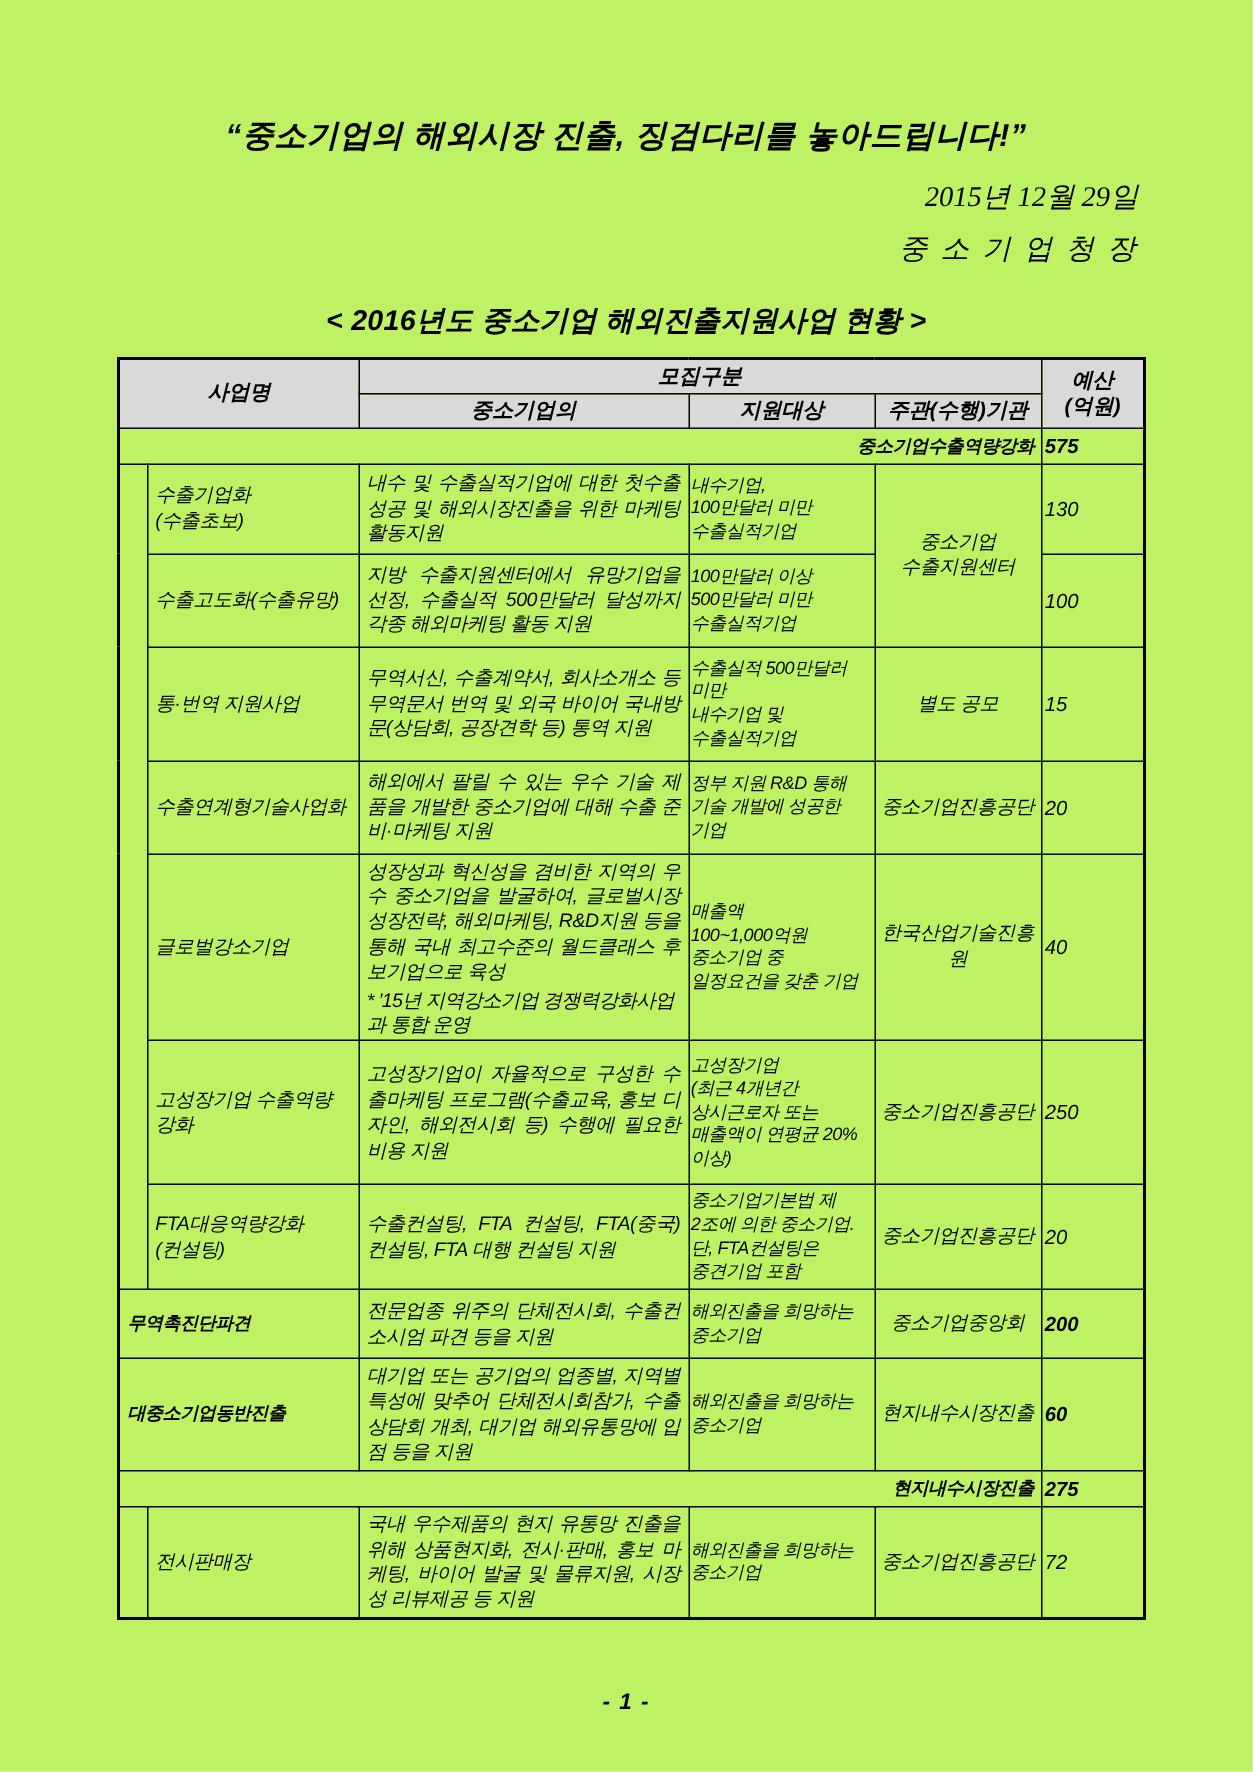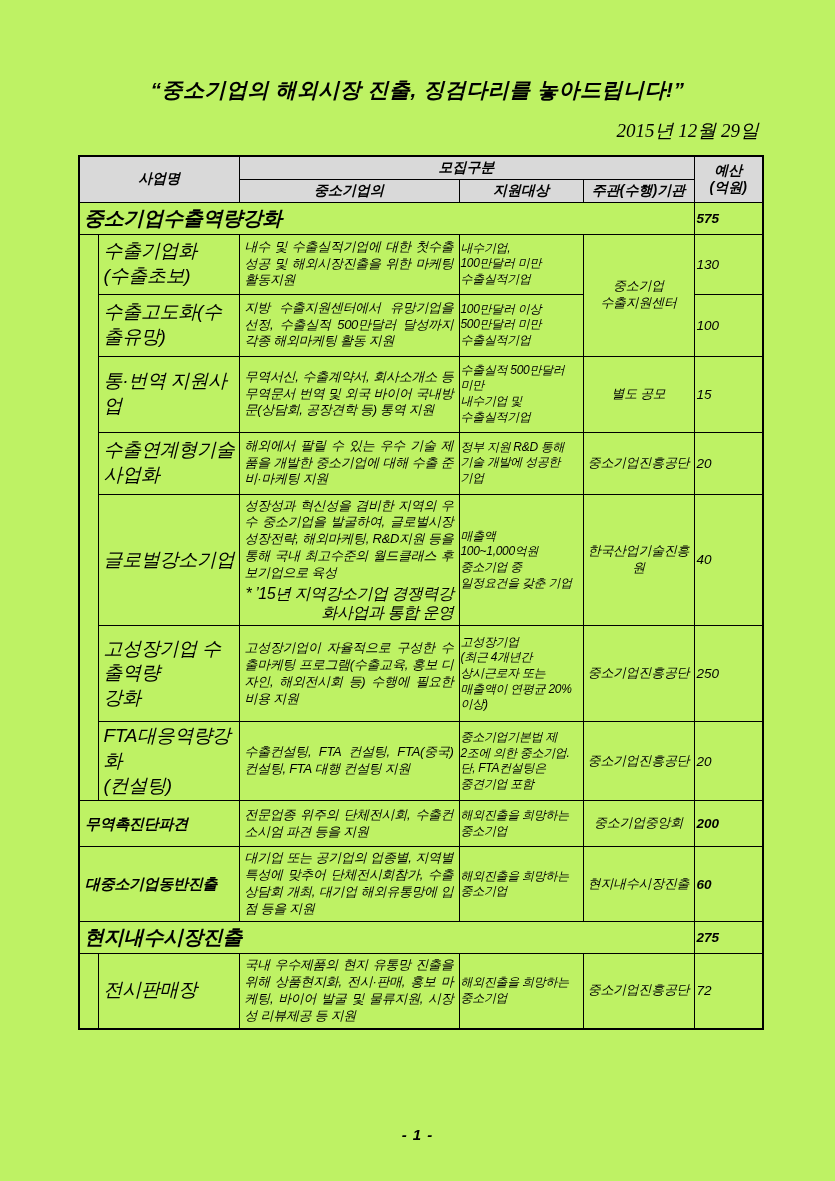--- a/index.html
+++ b/index.html
@@ -36,59 +36,61 @@
     width:684px; margin:11px 0 0 78px;
     border:2px solid #000;
   }
   table.doc th, table.doc td { border:1px solid #000; vertical-align:middle; overflow:hidden; }
   table.doc th {
     background:#d9d9d9; font-weight:bold; font-size:14px; text-align:center; padding:1px 2px;
   }
   th.budget-hdr { white-space:pre-line; line-height:1.2; }
 
   td.name {
-    font-size:19px; text-align:left; padding:2px 3px 2px 5px;
+    font-size:13px; text-align:left; padding:2px 3px 2px 5px;
     white-space:pre-line; line-height:1.3; letter-spacing:-0.3px;
   }
-  td.toplevel { font-weight:bold; font-size:15px; }
+  td.toplevel { font-weight:bold; font-size:12px; }
   td.content {
     font-size:13px; text-align:justify; padding:3px 5px; line-height:1.3; letter-spacing:-0.3px;
   }
   td.target {
     font-size:12px; text-align:left; padding:2px 1px;
     white-space:pre-line; line-height:1.3; letter-spacing:-0.3px;
   }
   td.agency {
     font-size:13px; text-align:center; padding:2px 1px;
     white-space:pre-line; line-height:1.3; letter-spacing:-0.3px;
   }
   td.budget { font-size:13.5px; text-align:left; padding:2px 7px 2px 2px; }
-  tr.section td.sec-name { font-weight:bold; font-size:20px; text-align:left; padding:2px 4px; letter-spacing:-0.2px; }
+  tr.section td.sec-name { font-weight:bold; font-size:12px; text-align:right; padding:2px 4px; letter-spacing:-0.2px; }
   tr.section td.budget, td.budget.bold { font-weight:bold; }
   td.indent { padding:0; }
-  .note { font-size:16px; line-height:1.2; margin-top:2px; text-align:right; letter-spacing:-0.5px; }
+  .note { font-size:13px; line-height:1.2; margin-top:2px; text-align:left; letter-spacing:-0.5px; }
 
   .footer {
     position:absolute; bottom:38px; left:0; width:100%;
     text-align:center; font-weight:bold; font-size:15px;
     font-family:"Liberation Sans", sans-serif; letter-spacing:1px;
   }
 </style>
 </head>
 <body>
 
 <div class="page">
 
   <div class="headline">“중소기업의 해외시장 진출, 징검다리를 놓아드립니다!”</div>
 
 
   <div class="right-block">
     <div class="date-line">2015년 12월 29일</div>
+    <div class="signer-line">중 소 기 업 청 장</div>
   </div>
 
+  <div class="table-title">&lt; 2016년도 중소기업 해외진출지원사업 현황 &gt;</div>
 
   <table class="doc">
     <colgroup>
       <col style="width:19px">
         <col style="width:141px">
         <col style="width:220px">
       <col style="width:124px">
         <col style="width:111px">
         <col style="width:69px">
     </colgroup>

